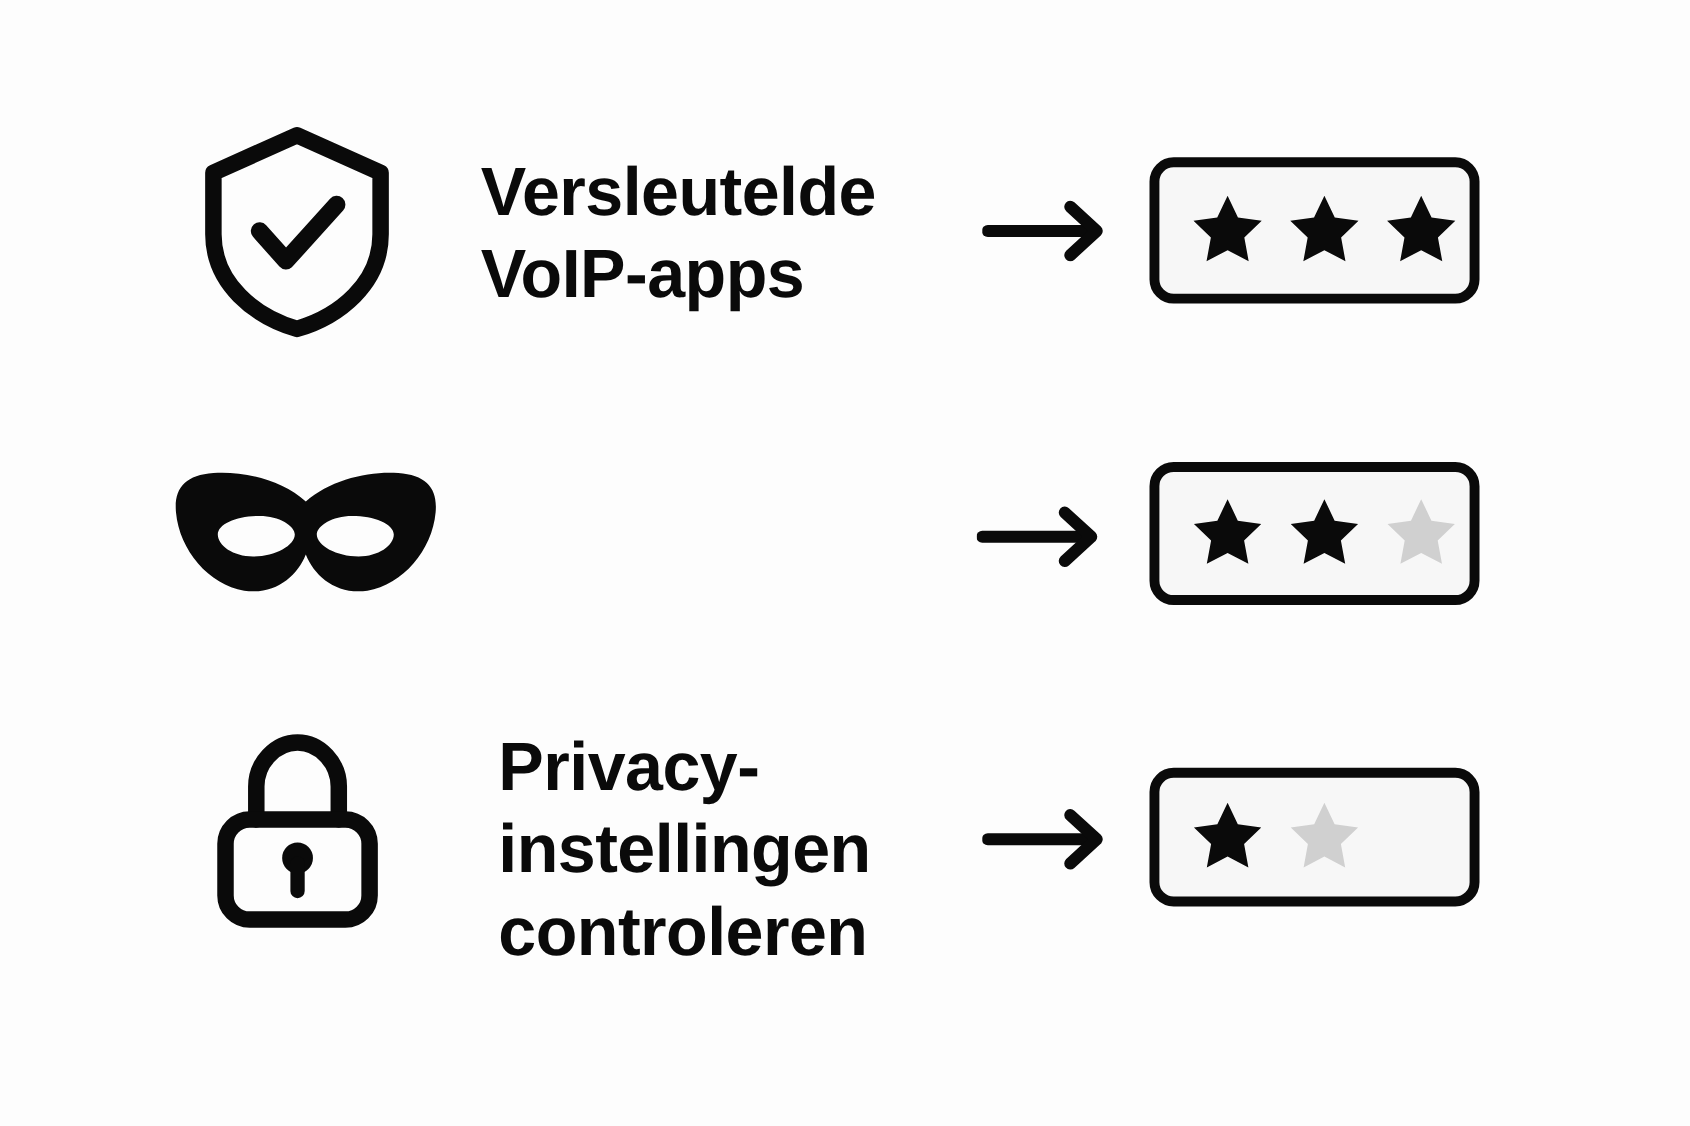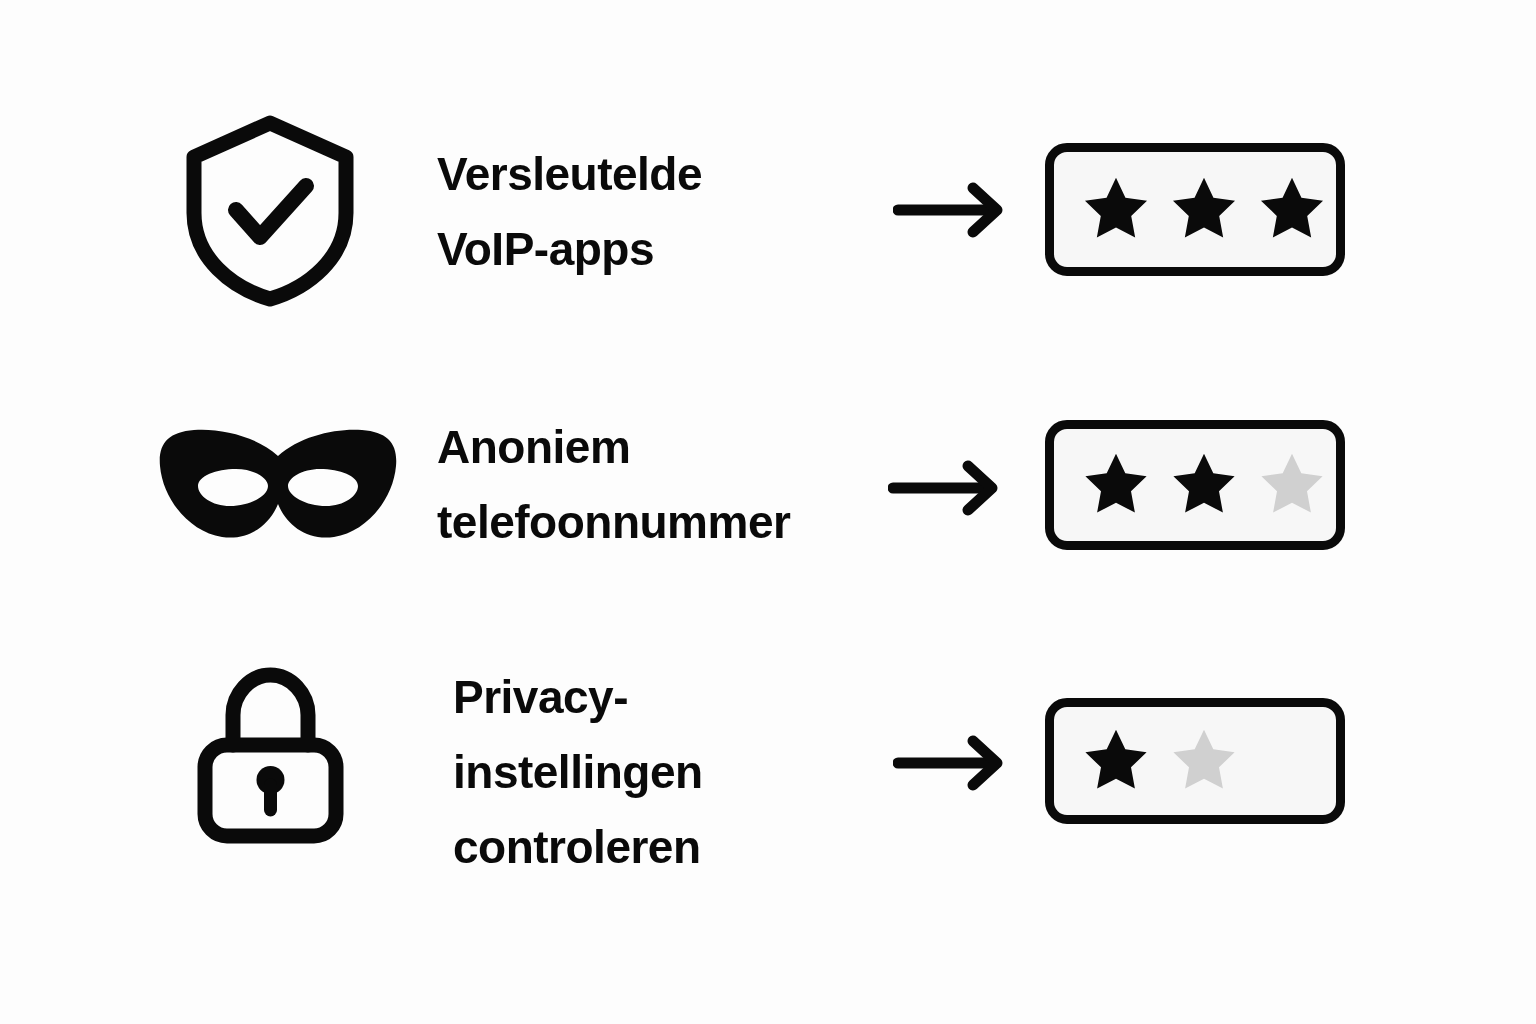--- a/index.html
+++ b/index.html
@@ -28,21 +28,21 @@
     justify-content: center;
   }
   .icon-cell svg { display: block; }
 
   
   .label-cell {
     position: absolute;
     left: 437px;
     color: #0a0a0a;
     font-weight: 700;
-    font-size: 46px;
+    font-size: 62px;
     line-height: 75px;
     letter-spacing: -0.5px;
     white-space: pre-line;
   }
 
   
   .arrow-cell {
     position: absolute;
   }
   .arrow-cell svg { display: block; }
@@ -114,22 +114,20 @@
         C54 78 40 68 40 58
         C40 48 58 41 78 41 Z
         M162 41
         C182 41 200 48 200 58
         C200 68 186 78 168 78
         C148 78 130 68 130 58
         C130 50 144 41 162 41 Z"></path>
     </svg>
   </div>
 
-  <div class="label-cell" style="top:410px;">Anoniem
-telefoonnummer</div>
 
   <div class="arrow-cell" style="left:888px; top:460px; width:115px; height:56px;">
     <svg width="115" height="56" viewBox="0 0 115 56" fill="none" stroke="#0a0a0a" stroke-width="11" stroke-linecap="round" stroke-linejoin="round">
       <line x1="5" y1="28" x2="100" y2="28"></line>
       <polyline points="80,6 104,28 80,50"></polyline>
     </svg>
   </div>
 
   <div class="rating-box" style="left:1045px; top:420px; width:300px; height:130px;">
     <svg class="star" width="76" height="72" viewBox="0 0 24 24" fill="#0a0a0a">

